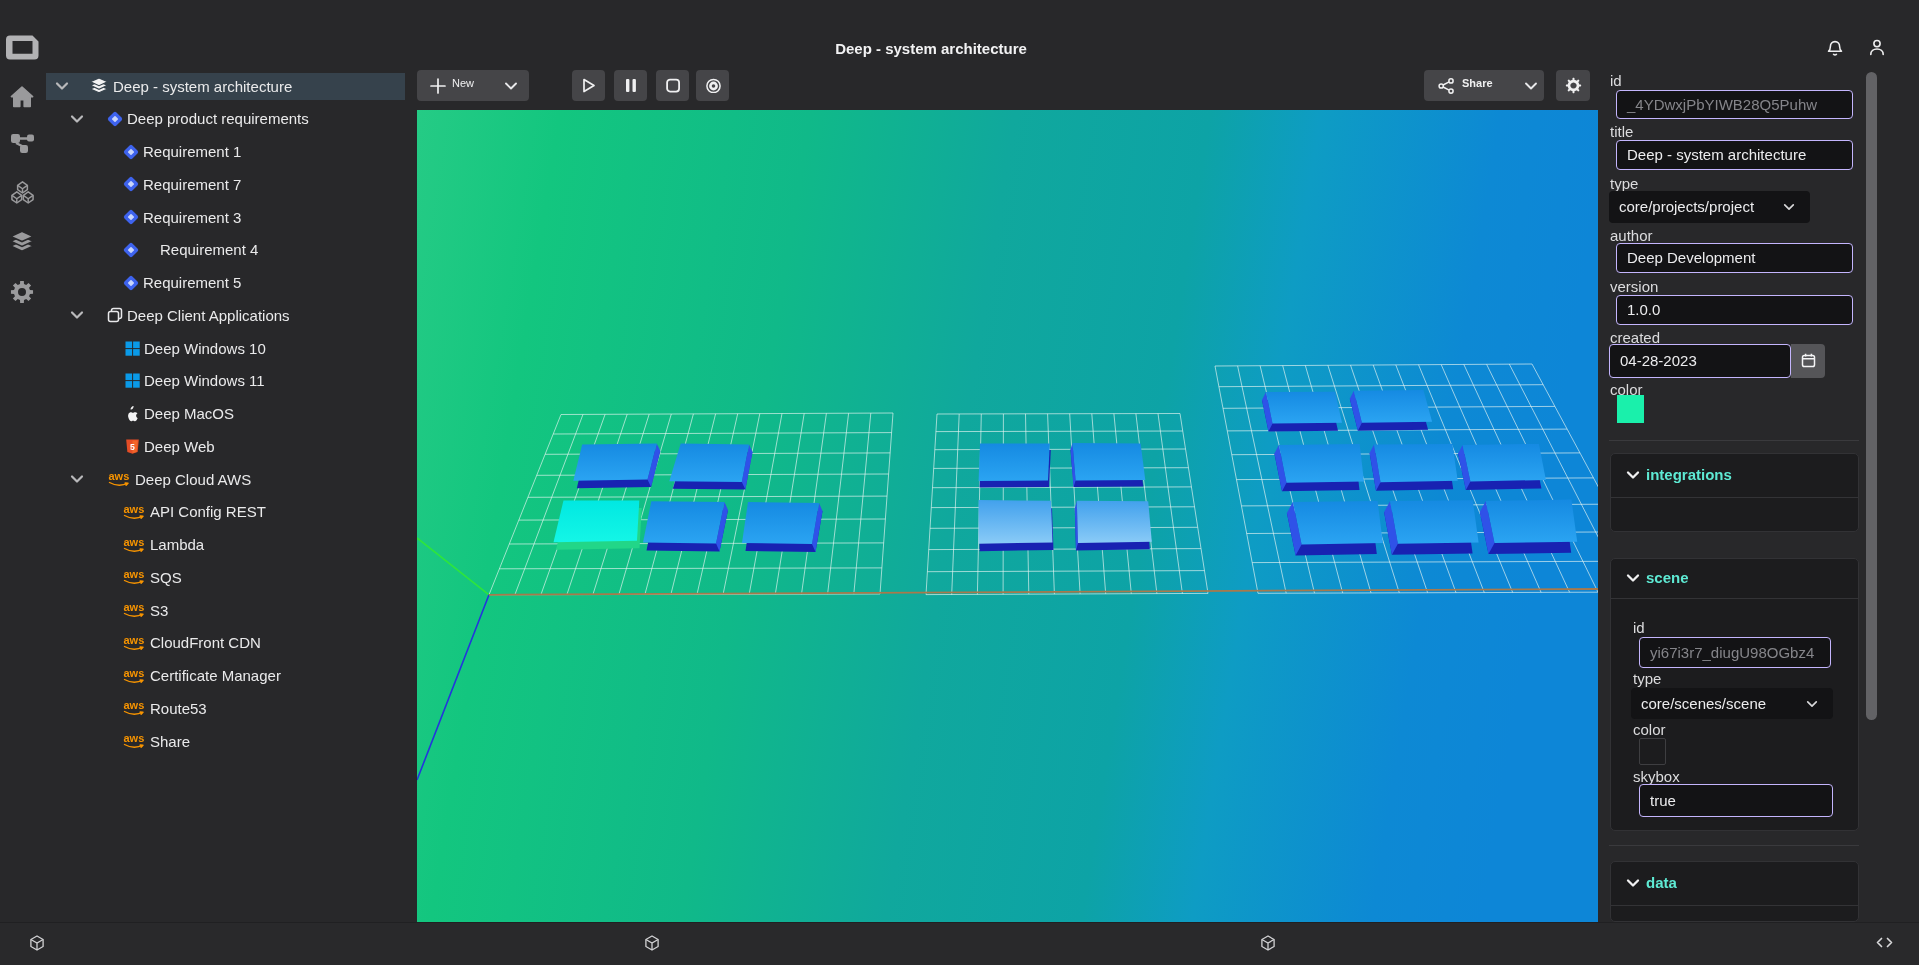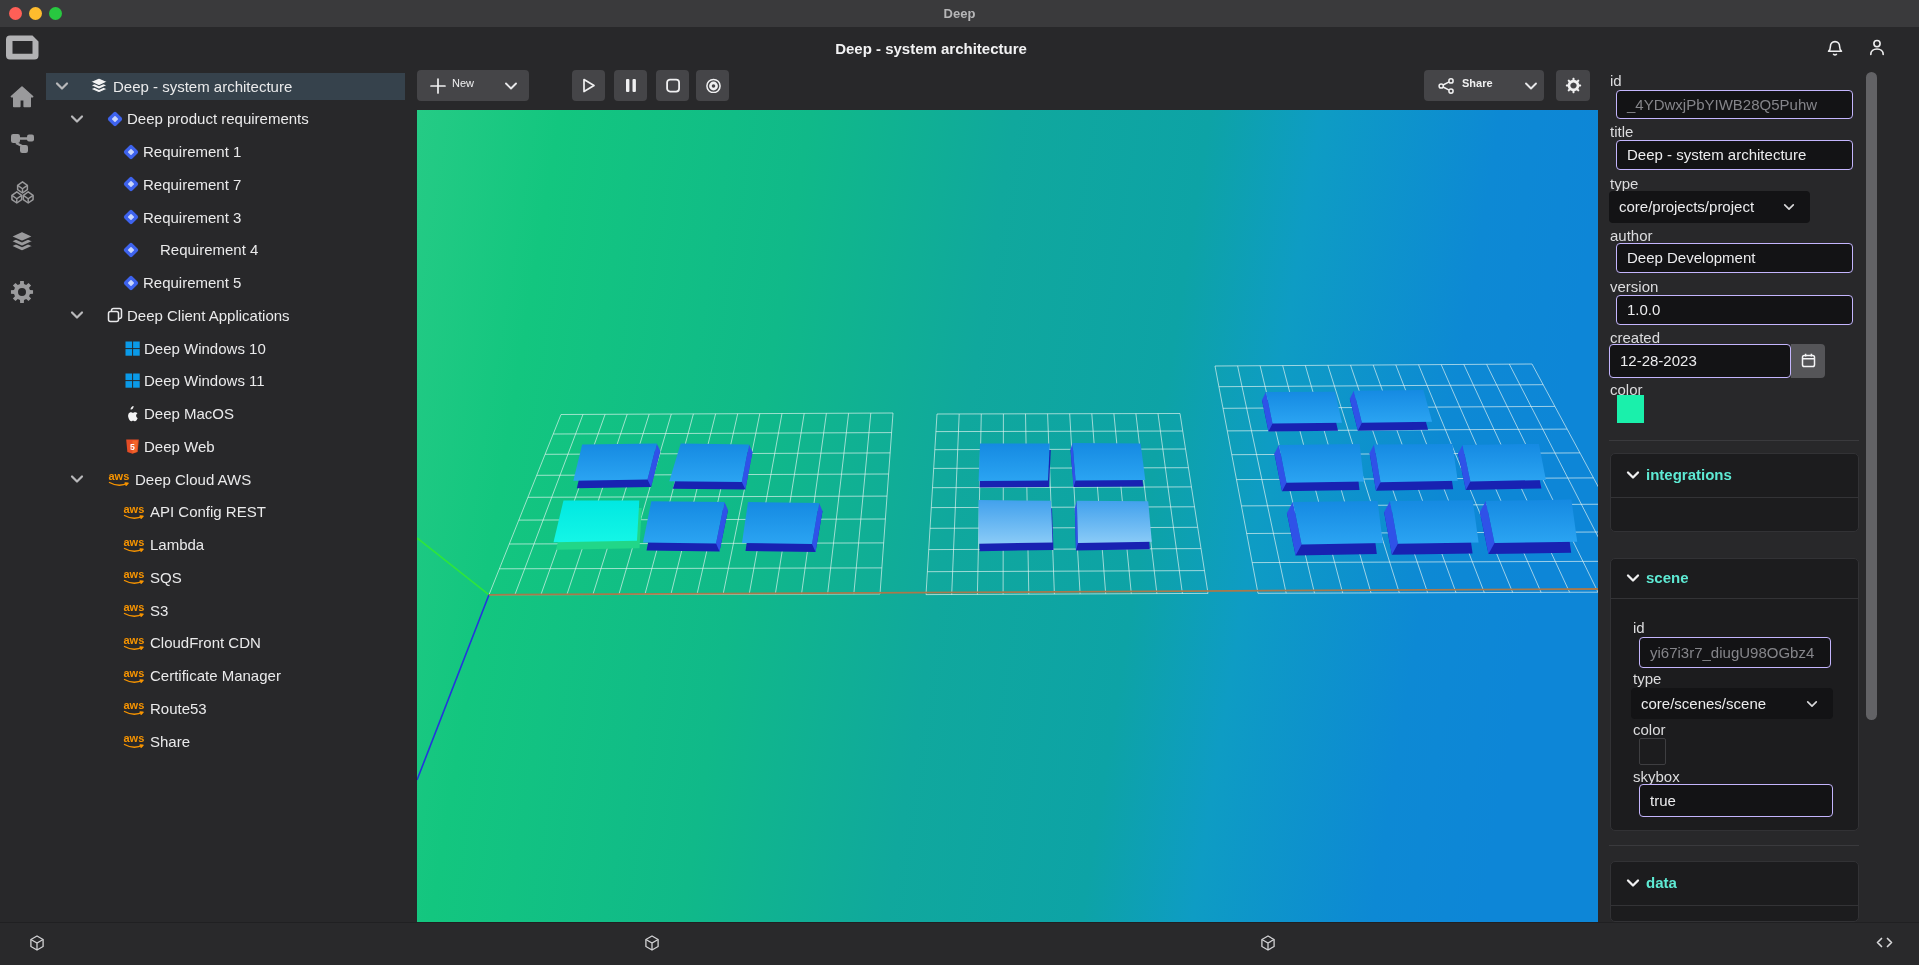--- a/index.html
+++ b/index.html
@@ -21,26 +21,20 @@
 .inp.ghost{color:#85858a}
 .dd{position:absolute;background:#131315;border-radius:4px;color:#ececee;
 font-size:15px;padding-left:10px;white-space:nowrap}
 .secbox{position:absolute;background:#1c1c1e;border:1px solid #323235;border-radius:5px}
 .sechead{position:absolute;left:0;top:0;right:0;color:#5eead4;font-weight:bold;font-size:15px}
 .sep{position:absolute;height:1px;background:#3a3a3d}
 #bottombar{position:absolute;left:0;top:922px;width:1919px;height:43px;background:#29292b;
 border-top:1px solid #202022}
 </style></head><body>
 <div id="stage">
-    <div id="titlebar">
-      <div class="dot" style="left:9px;background:#ff5f57"></div>
-      <div class="dot" style="left:29px;background:#febc2e"></div>
-      <div class="dot" style="left:49px;background:#28c840"></div>
-      <div class="t">Deep</div>
-    </div>
     <svg class="abs" style="left:6px;top:35px" width="33" height="25" viewBox="0 0 33 25">
       <path d="M4 0.5 H26.5 L32.5 6.5 V20.5 a4 4 0 0 1 -4 4 H4 a4 4 0 0 1 -4 -4 V4.5 a4 4 0 0 1 4 -4 Z M6.5 6 V18.8 H26.5 V6 Z" fill="#b2b2b4" fill-rule="evenodd"></path>
     </svg>
     <div id="apptitle">Deep - system architecture</div>
     <svg class="abs" style="left:1827px;top:40px" width="16" height="17" viewBox="0 0 16 17">
       <path d="M8 1.6c-2.9 0-4.6 2.2-4.6 4.8 0 2.9-1 4-1.9 4.9h13c-.9-.9-1.9-2-1.9-4.9 0-2.6-1.7-4.8-4.6-4.8z" fill="none" stroke="#eeeeef" stroke-width="1.55" stroke-linejoin="round"></path>
       <path d="M6.3 13.7a1.8 1.8 0 0 0 3.4 0" fill="none" stroke="#eeeeef" stroke-width="1.55"></path>
     </svg>
     <svg class="abs" style="left:1869px;top:39px" width="16" height="17" viewBox="0 0 16 17">
       <circle cx="8" cy="4.6" r="3.1" fill="none" stroke="#eeeeef" stroke-width="1.6"></circle>
@@ -343,21 +337,21 @@
     <label class="fl" style="left:1610px;top:175.0px">type</label>
     <div class="dd" style="left:1609px;top:191.0px;width:201px;height:32px;line-height:32px">core/projects/project</div>
     <svg class="abs" style="left:1782px;top:201.0px" width="14" height="12" viewBox="0 0 14 14">
       <path d="M2 4.5 7 9.5 12 4.5" stroke="#d8d8da" stroke-width="1.9" fill="none" stroke-linecap="round" stroke-linejoin="round"></path>
     </svg>
     <label class="fl" style="left:1610px;top:227.0px">author</label>
     <div class="inp" style="left:1616px;top:243.0px;width:237px;height:30px;line-height:28px">Deep Development</div>
     <label class="fl" style="left:1610px;top:278.0px">version</label>
     <div class="inp" style="left:1616px;top:295.0px;width:237px;height:30px;line-height:28px">1.0.0</div>
     <label class="fl" style="left:1610px;top:329.0px">created</label>
-    <div class="inp" style="left:1609px;top:344.0px;width:182px;height:34px;line-height:32px">12-28-2023</div>
+    <div class="inp" style="left:1609px;top:344.0px;width:182px;height:34px;line-height:32px">04-28-2023</div>
     <div class="abs" style="left:1791px;top:343.5px;width:34px;height:34px;background:#555558;border-radius:0 4px 4px 0"></div>
     <svg class="abs" style="left:1801px;top:353px" width="15" height="15" viewBox="0 0 15 15">
       <rect x="1.5" y="2.5" width="12" height="11" rx="1.8" fill="none" stroke="#f5f5f6" stroke-width="1.5"></rect>
       <path d="M4.6 0.8V3.6M10.4 0.8V3.6M1.5 5.8H13.5" stroke="#f5f5f6" stroke-width="1.5"></path>
     </svg>
     <label class="fl" style="left:1610px;top:381.0px">color</label>
     <div class="abs" style="left:1617px;top:395px;width:27px;height:28px;background:#1af0ab"></div>
     <div class="sep" style="left:1609px;top:440px;width:250px"></div>
     <div class="secbox" style="left:1610px;top:453px;width:249px;height:79px"></div>
     <svg class="abs" style="left:1626px;top:468.0px" width="14" height="14" viewBox="0 0 14 14">

